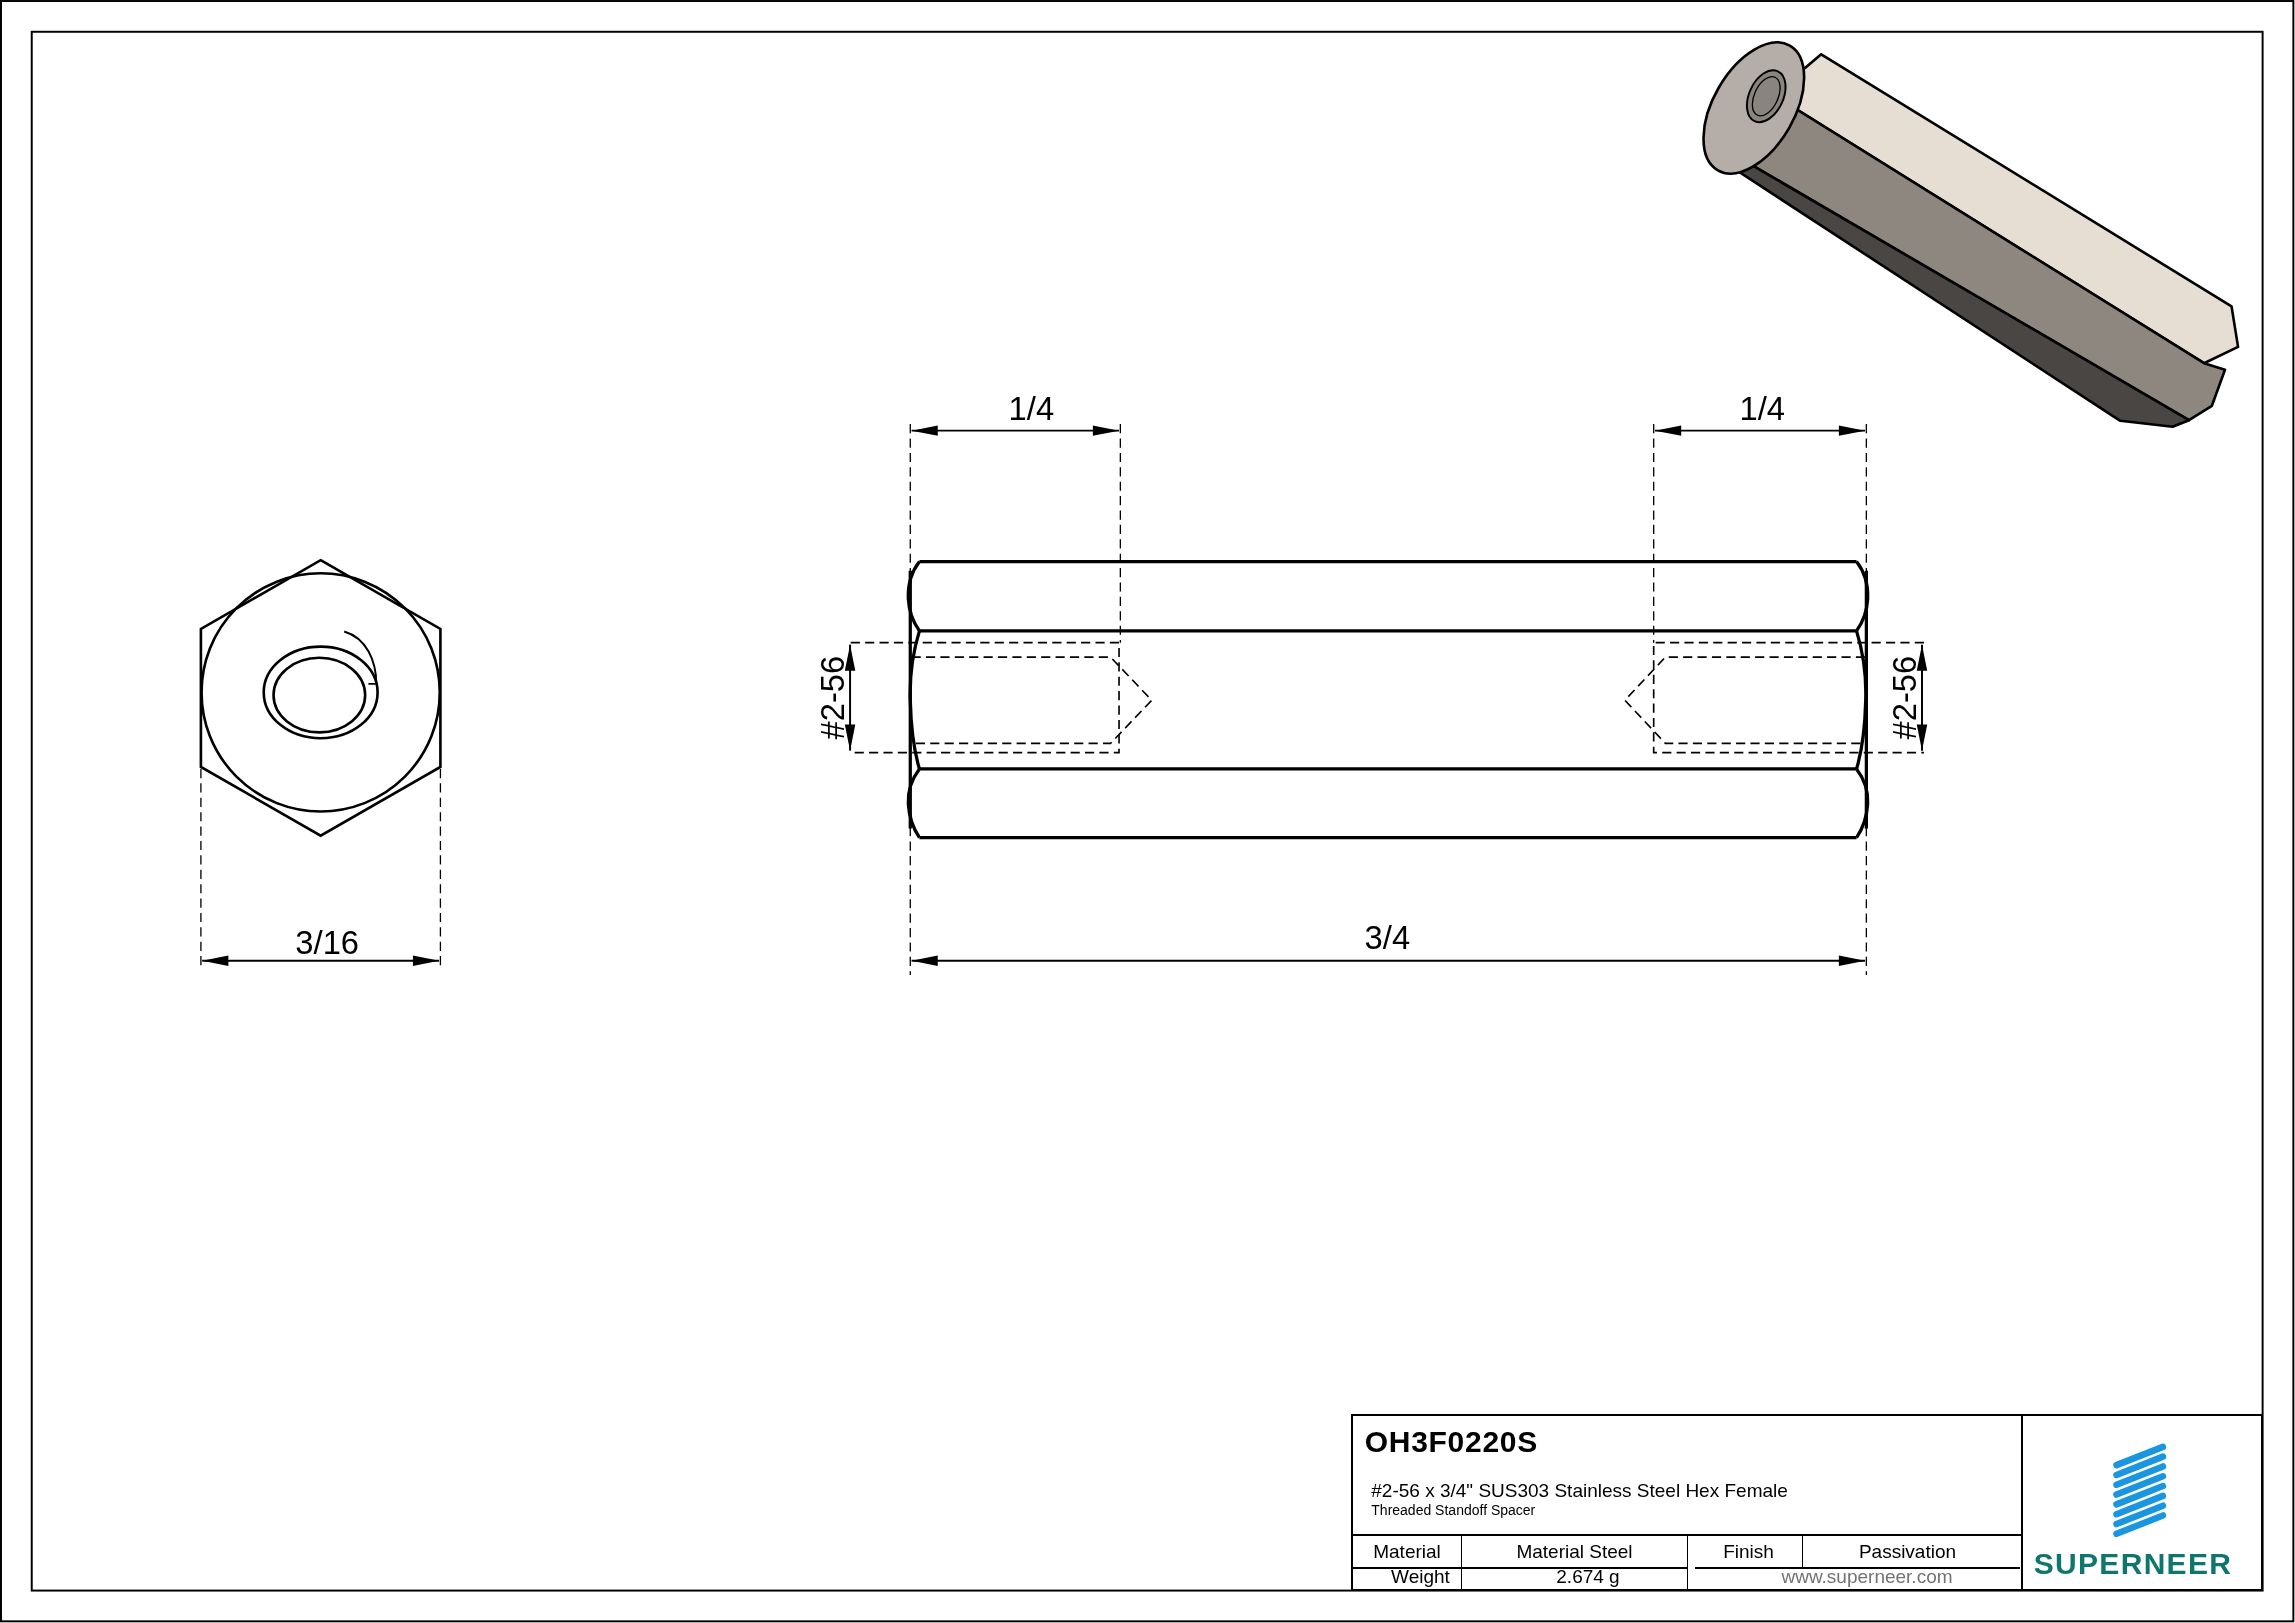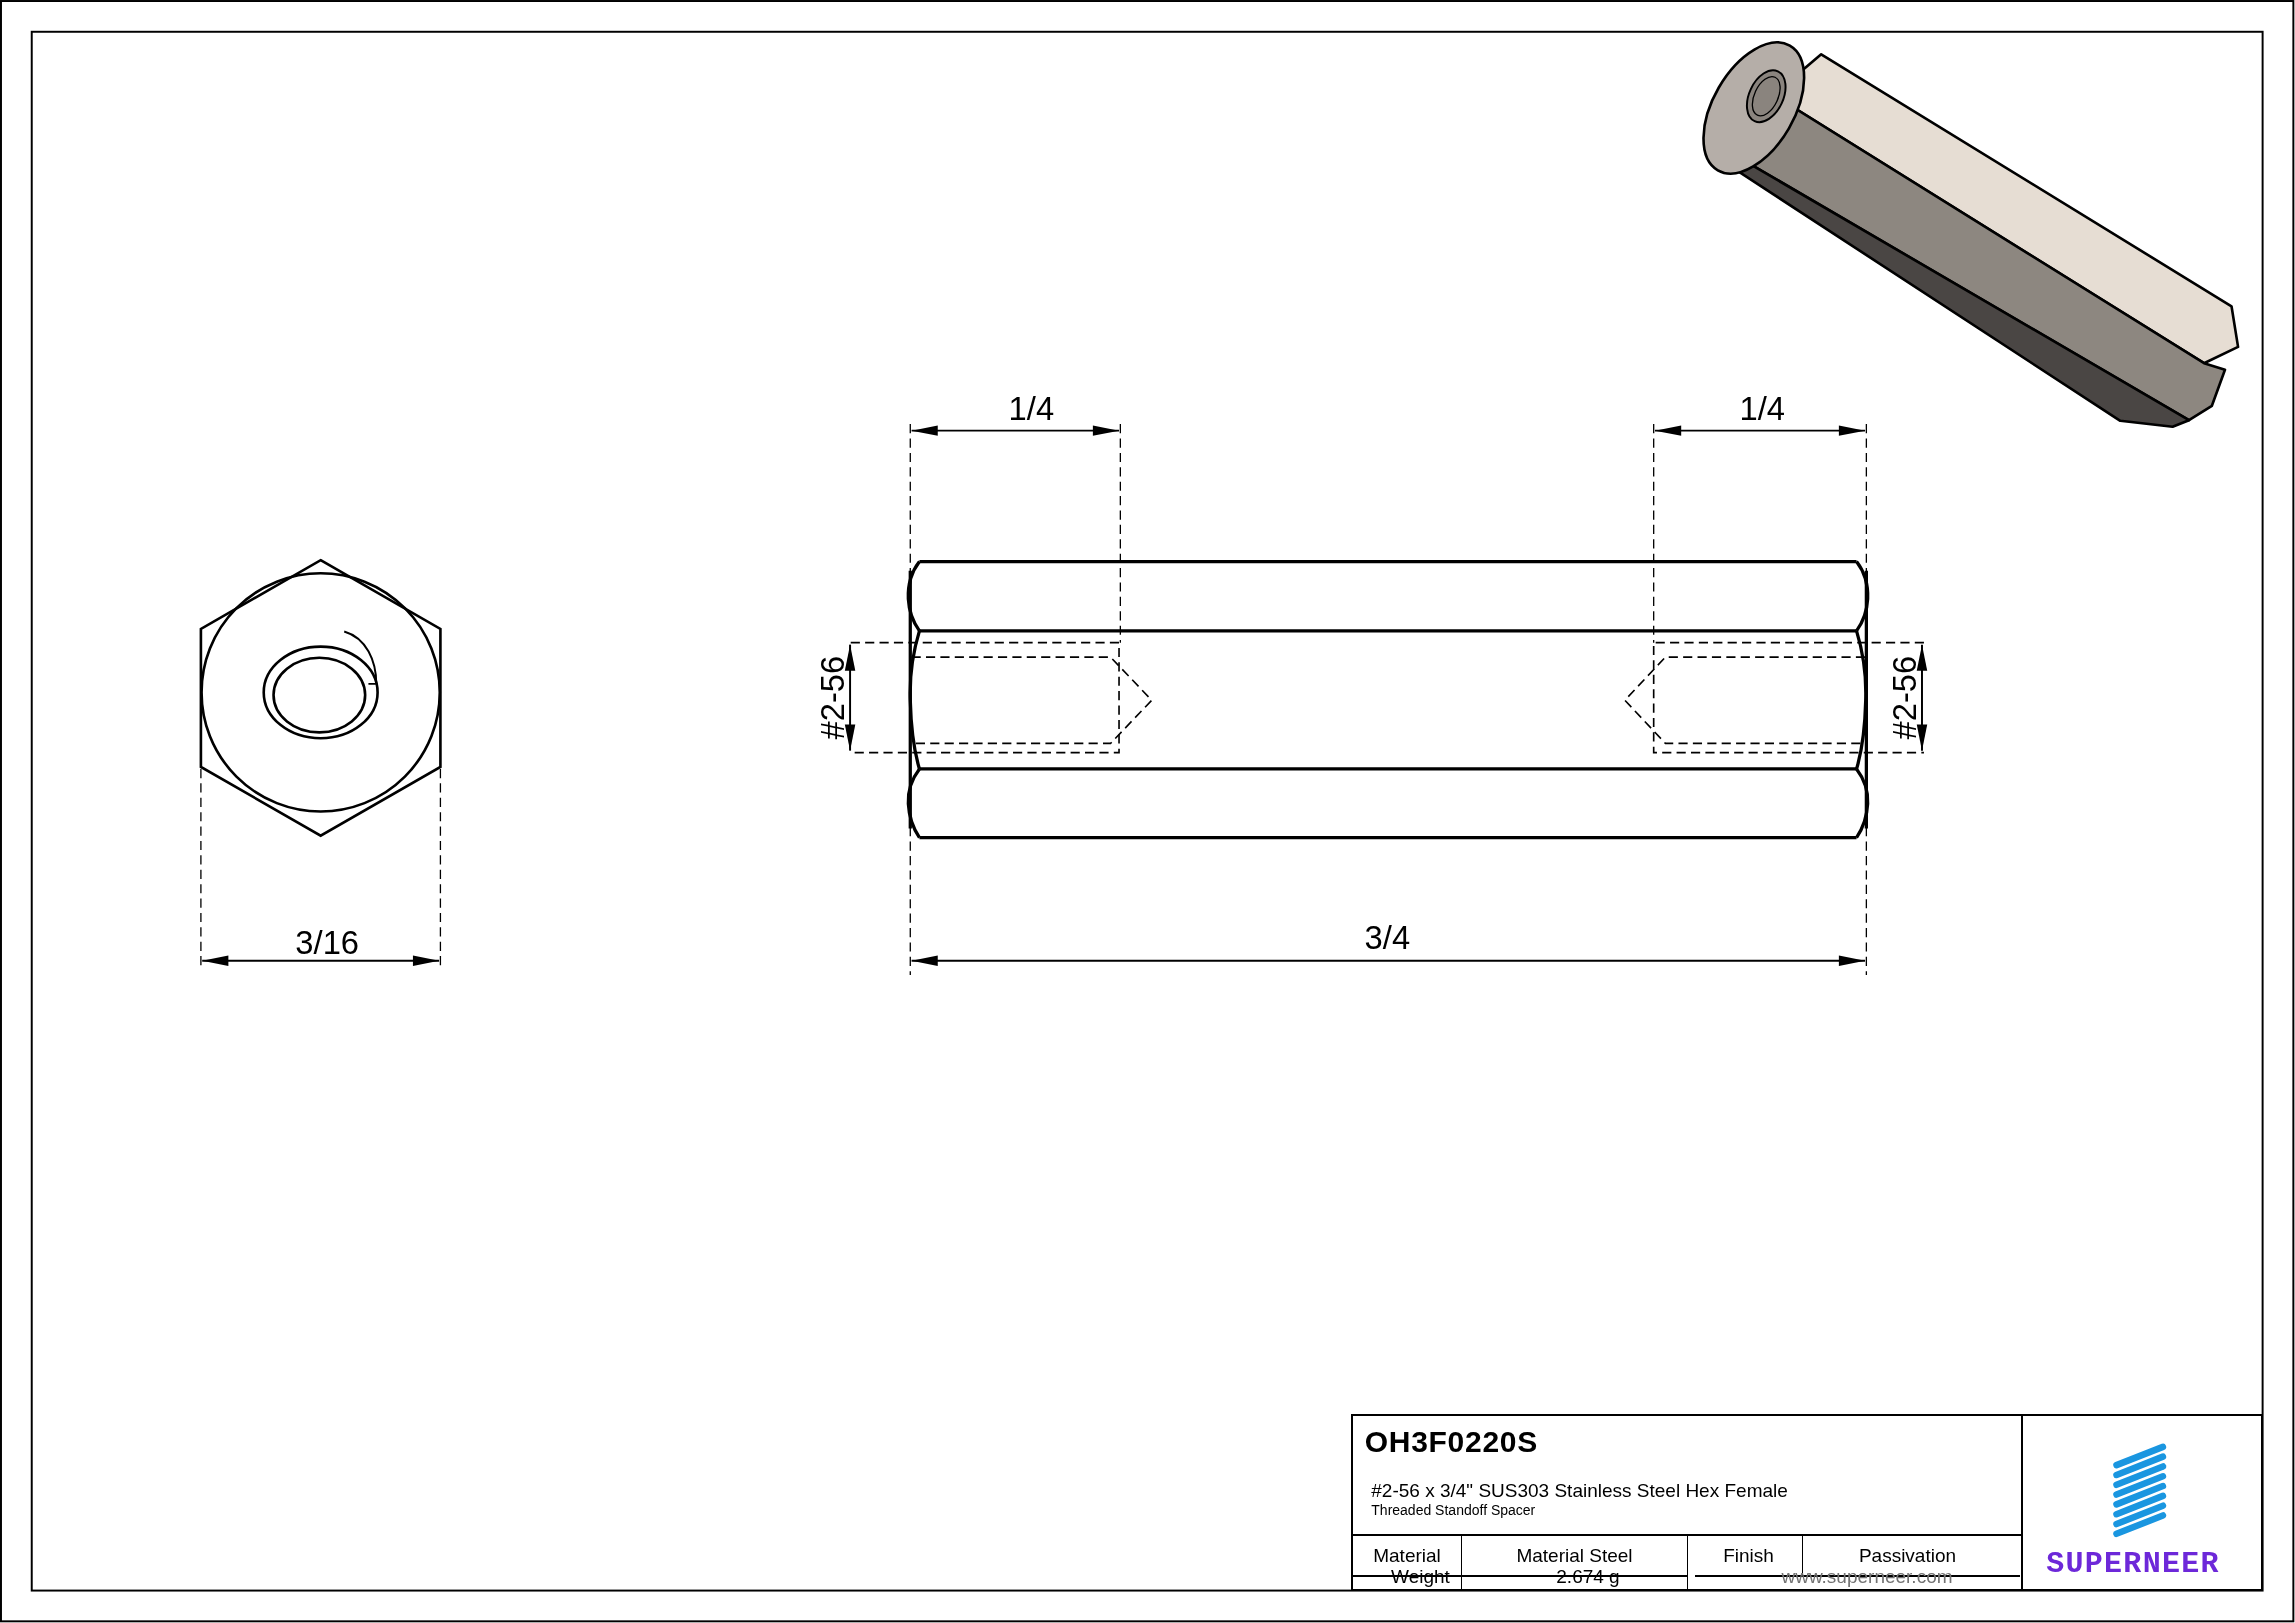--- a/index.html
+++ b/index.html
@@ -6,26 +6,26 @@
   body { width:2295px; height:1623px; position:relative; overflow:hidden; font-family:"Liberation Sans", sans-serif; }
   #sheet { position:absolute; left:0; top:0; width:2295px; height:1623px; }
   .dimtext { font-family:"Liberation Sans", sans-serif; font-size:50px; fill:#000; }
   #titleblock { position:absolute; left:1351px; top:1414px; width:912px; height:177px; border:2px solid #000; box-sizing:border-box; background:#fff; }
   #tb-left { position:absolute; left:0; top:0; width:668px; height:173px; border-right:2px solid #000; box-sizing:content-box; }
   #tb-part { position:absolute; left:11.8px; top:9.2px; font-size:30px; font-weight:bold; color:#000; letter-spacing:0.7px; }
   #tb-desc1 { position:absolute; left:18.3px; top:64px; font-size:19px; color:#000; }
   #tb-desc2 { position:absolute; left:18.3px; top:86px; font-size:14px; color:#000; }
   #tb-table { position:absolute; left:0; top:118px; width:668px; height:55px; border-top:2px solid #000; }
   .cell { position:absolute; box-sizing:border-box; display:flex; align-items:center; justify-content:center; font-size:19px; color:#000; }
-  .c-r1 { top:0; height:41px; border-bottom:2px solid #000; }
+  .c-r1 { top:0; height:33px; border-bottom:2px solid #000; }
   .c-r2 { top:27.5px; height:27.5px;padding-left:27px; }
   .vdiv { border-right:1.3px solid #000; }
   #tb-link { color:#737373; }
   #tb-logo { position:absolute; left:670px; top:0; width:238px; height:173px; }
-  #logo-word { position:absolute; left:0; width:220px; top:131px; text-align:center; font-size:30px; font-weight:bold; color:#6d28d9; letter-spacing:1.3px;font-family:Liberation Mono, monospace; }
+  #logo-word { position:absolute; left:0; width:220px; top:131px; text-align:center; font-size:30px; font-weight:bold; color:#0f766e; letter-spacing:1.3px; }
 </style>
 </head>
 <body>
 
 <svg id="sheet" width="2295" height="1623" viewBox="0 0 3507 2480" xmlns="http://www.w3.org/2000/svg">
 
   <rect x="1.5" y="1.5" width="3503" height="2476" fill="none" stroke="#000" stroke-width="3"></rect>
   <rect x="48.5" y="48.5" width="3409" height="2382" fill="none" stroke="#000" stroke-width="3"></rect>
 
   <g fill="none" stroke="#000" stroke-width="4">

